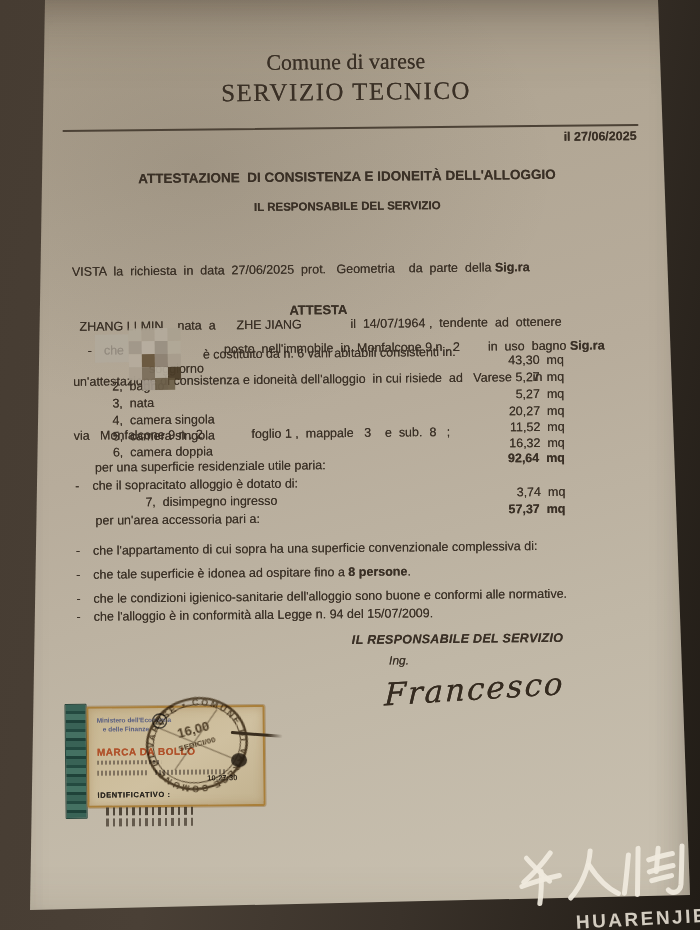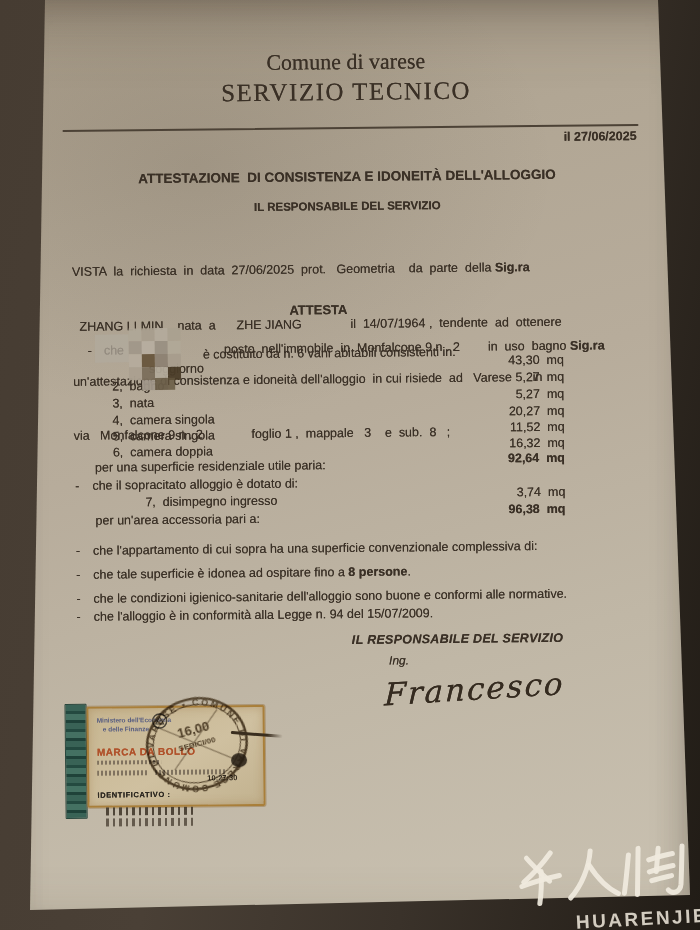--- a/index.html
+++ b/index.html
@@ -130,21 +130,21 @@
     <rect x="60" y="50" width="20" height="12" fill="#5e5038" opacity=".8"></rect>
   </svg>
 
   <div class="abs txt doc bullet-row" style="left:75px;top:476px;">
     <span>-</span>
     <span>che il sopracitato alloggio è dotato di:</span>
   </div>
   <div class="abs txt doc pre" style="left:145px;top:493px;">7,  disimpegno ingresso</div>
   <div class="abs txt val pre" style="top:487px;">3,74  mq</div>
   <div class="abs txt doc" style="left:95px;top:511px;">per un'area accessoria pari a:</div>
-  <div class="abs txt val pre b" style="top:504px;">96,38  mq</div>
+  <div class="abs txt val pre b" style="top:504px;">57,37  mq</div>
 
   <div class="abs txt doc bullet-row" style="left:75px;top:541px;">
     <span>-</span>
     <span>che l'appartamento di cui sopra ha una superficie convenzionale complessiva di:</span>
   </div>
   <div class="abs txt doc bullet-row" style="left:75px;top:565px;">
     <span>-</span>
     <span><span>che tale superficie è idonea ad ospitare fino a </span><span class="b">8 persone</span><span>.</span></span>
   </div>
   <div class="abs txt doc bullet-row" style="left:75px;top:589px;">

